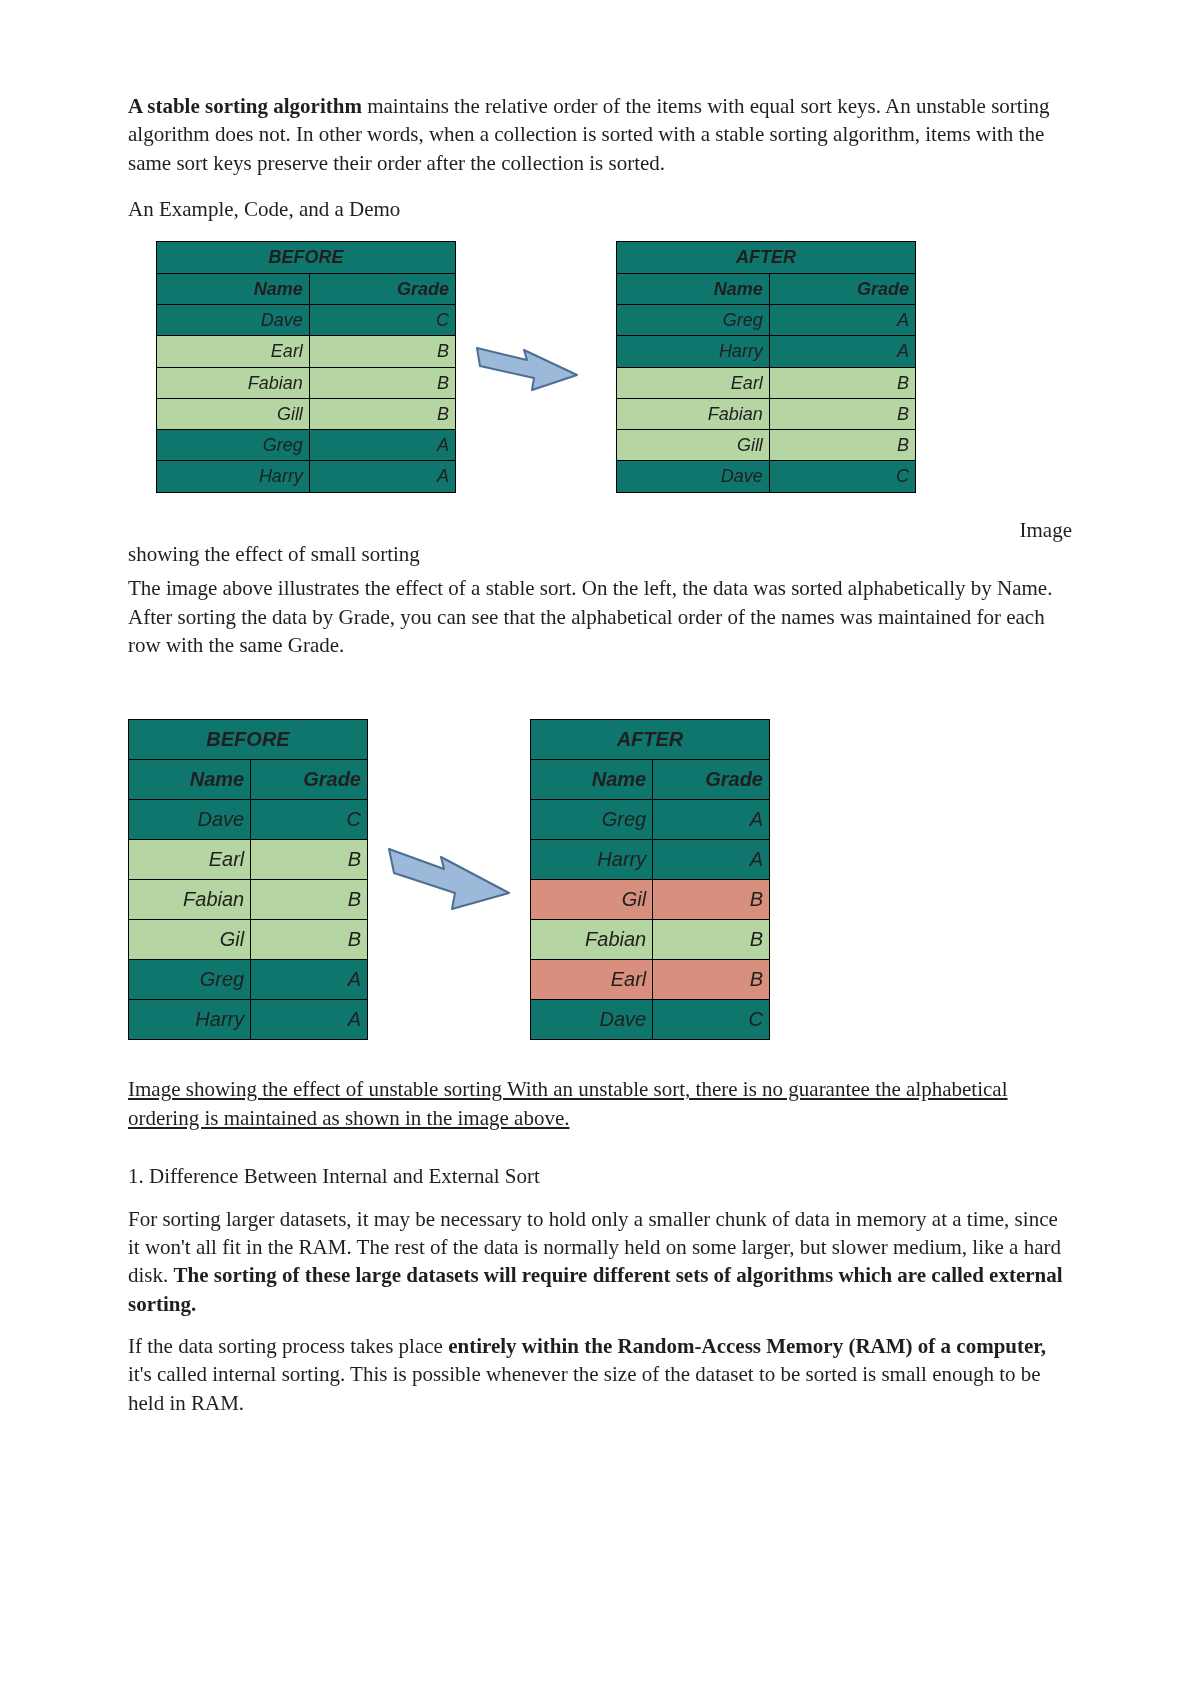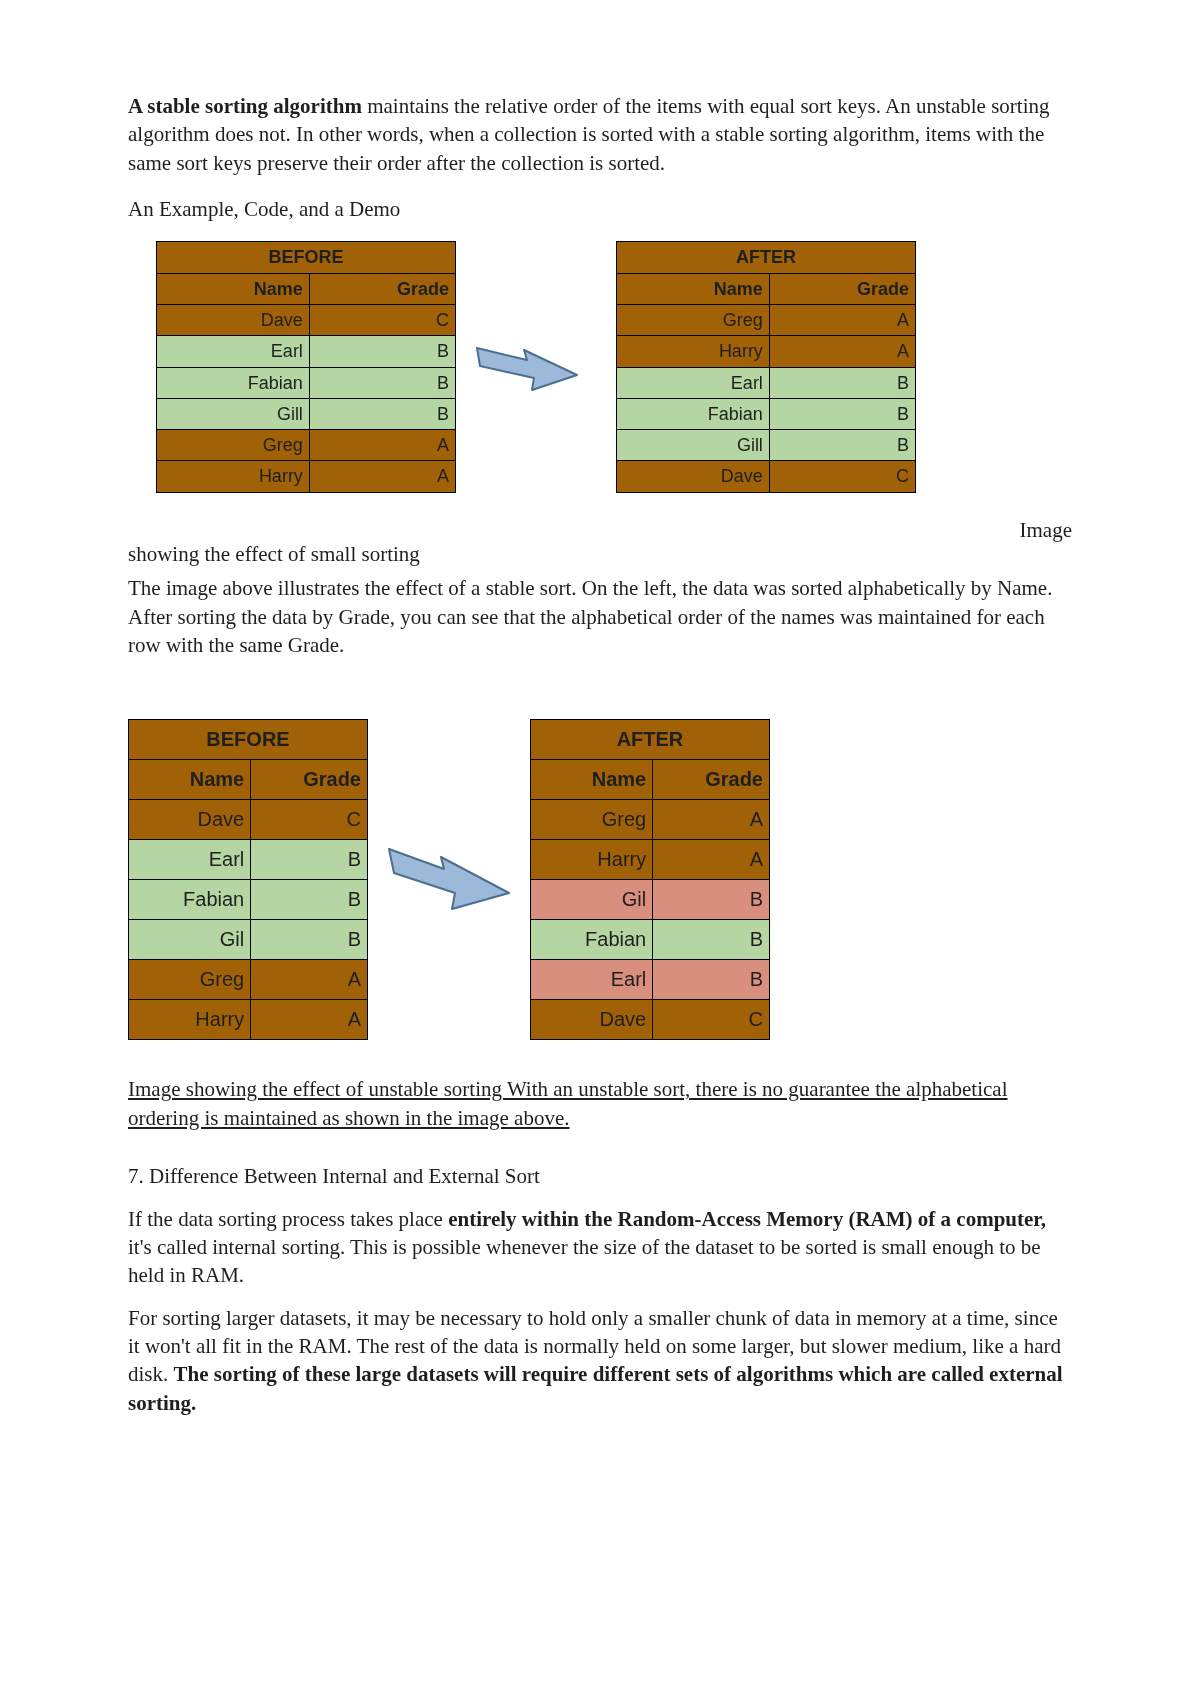--- a/index.html
+++ b/index.html
@@ -33,21 +33,22 @@
     display: flex;
     align-items: center;
     justify-content: flex-start;
     margin: 6px 0 12px 0;
   }
   .fig1 .tbl-box { width: 300px; }
   .fig2 .tbl-box { width: 240px; }
 
   .tbl-box {
     border-collapse: collapse;
-    background: #a16207;
+    background: #0f766e;
+    font-style: italic;
   }
   .tbl-box th, .tbl-box td {
     border: 1px solid #000000;
     padding: 3px 6px;
     text-align: right;
   }
   .fig1 .tbl-box th, .fig1 .tbl-box td {
     font-family: Arial, Helvetica, sans-serif;
     font-size: 18px;
   }
@@ -257,23 +258,23 @@
           <tr class="">
             <td>Dave</td>
             <td>C</td>
           </tr>
         </tbody>
       </table>
   </div>
 
   <p class="para" style="margin-top:35px;text-decoration:underline;">Image showing the effect of unstable sorting With an unstable sort, there is no guarantee the alphabetical ordering is maintained as shown in the image above.</p>
 
-  <p class="para" style="margin-top:30px;">7. Difference Between Internal and External Sort</p>
+  <p class="para" style="margin-top:30px;">1. Difference Between Internal and External Sort</p>
+
+  <p class="para">
+    <span>For sorting larger datasets, it may be necessary to hold only a smaller chunk of data in memory at a time, since it won't all fit in the RAM. The rest of the data is normally held on some larger, but slower medium, like a hard disk. </span><span class="bold">The sorting of these large datasets will require different sets of algorithms which are called external sorting.</span>
+  </p>
 
   <p class="para">
     <span>If the data sorting process takes place </span><span class="bold">entirely within the Random-Access Memory (RAM) of a computer,</span><span> it's called internal sorting. This is possible whenever the size of the dataset to be sorted is small enough to be held in RAM.</span>
   </p>
 
-  <p class="para">
-    <span>For sorting larger datasets, it may be necessary to hold only a smaller chunk of data in memory at a time, since it won't all fit in the RAM. The rest of the data is normally held on some larger, but slower medium, like a hard disk. </span><span class="bold">The sorting of these large datasets will require different sets of algorithms which are called external sorting.</span>
-  </p>
-
 </div>
 
 </body></html>

